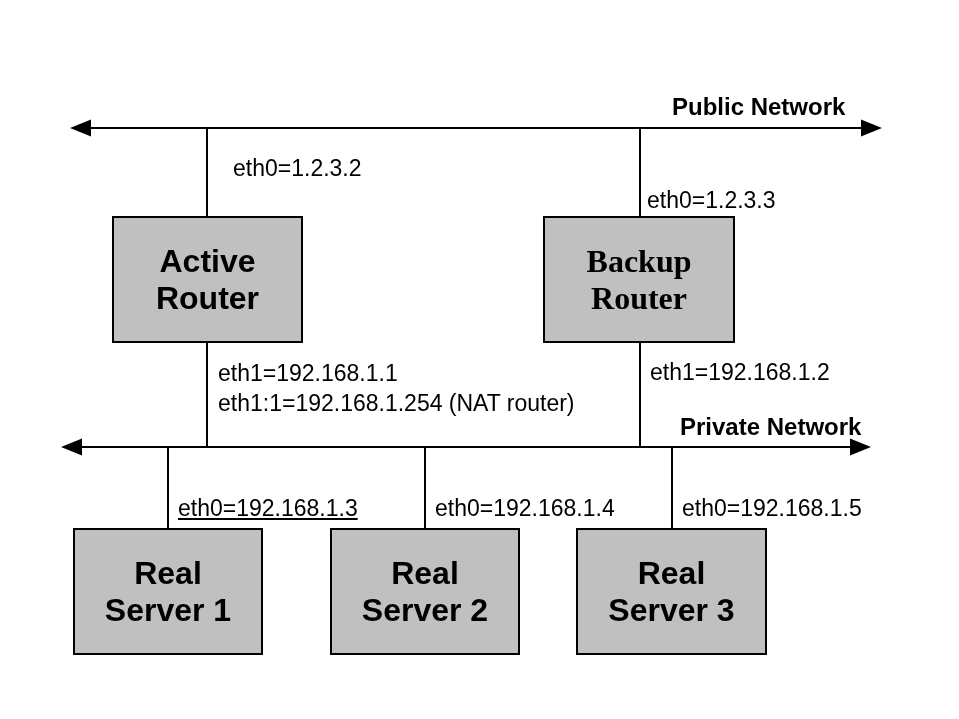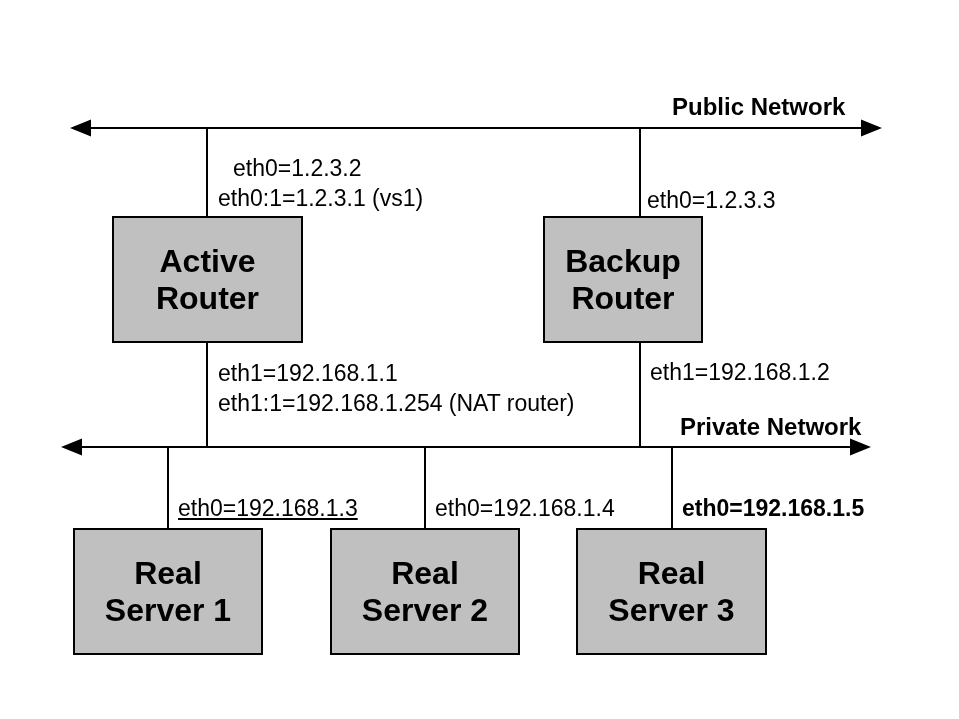--- a/index.html
+++ b/index.html
@@ -91,37 +91,36 @@
     <line x1="640" y1="341" x2="640" y2="447"></line>
     <line x1="168" y1="447" x2="168" y2="530"></line>
     <line x1="425" y1="447" x2="425" y2="530"></line>
     <line x1="672" y1="447" x2="672" y2="530"></line>
   </svg>
 
   <div class="netlabel" style="left:672px; top:94px;">Public Network</div>
   <div class="netlabel" style="left:680px; top:414px;">Private Network</div>
 
   <div class="iplabel" style="left:218px; top:154px;margin-left:15px;">eth0=1.2.3.2</div>
-  <div class="iplabel" style="left:218px; top:184px;">eth0:1=1.2.3.1 (vs1)</div>
   <div class="iplabel" style="left:647px; top:186px;">eth0=1.2.3.3</div>
 
   <div class="iplabel" style="left:218px; top:359px;">eth1=192.168.1.1</div>
   <div class="iplabel" style="left:218px; top:389px;">eth1:1=192.168.1.254 (NAT router)</div>
   <div class="iplabel" style="left:650px; top:358px;">eth1=192.168.1.2</div>
 
   <div class="iplabel" style="left:178px; top:494px;text-decoration:underline;">eth0=192.168.1.3</div>
   <div class="iplabel" style="left:435px; top:494px;">eth0=192.168.1.4</div>
-  <div class="iplabel" style="left:682px; top:494px;font-weight:bold;">eth0=192.168.1.5</div>
+  <div class="iplabel" style="left:682px; top:494px;">eth0=192.168.1.5</div>
 
   <div class="node" style="left:112px; top:216px; width:191px; height:127px;">
     <span>Active</span>
     <span>Router</span>
   </div>
 
-  <div class="node" style="left:543px; top:216px; width:160px; height:127px;">
+  <div class="node" style="left:543px; top:216px; width:192px; height:127px;font-family:Liberation Serif, serif;">
     <span>Backup</span>
     <span>Router</span>
   </div>
 
   <div class="node" style="left:73px; top:528px; width:190px; height:127px;">
     <span>Real</span>
     <span>Server 1</span>
   </div>
 
   <div class="node" style="left:330px; top:528px; width:190px; height:127px;">

